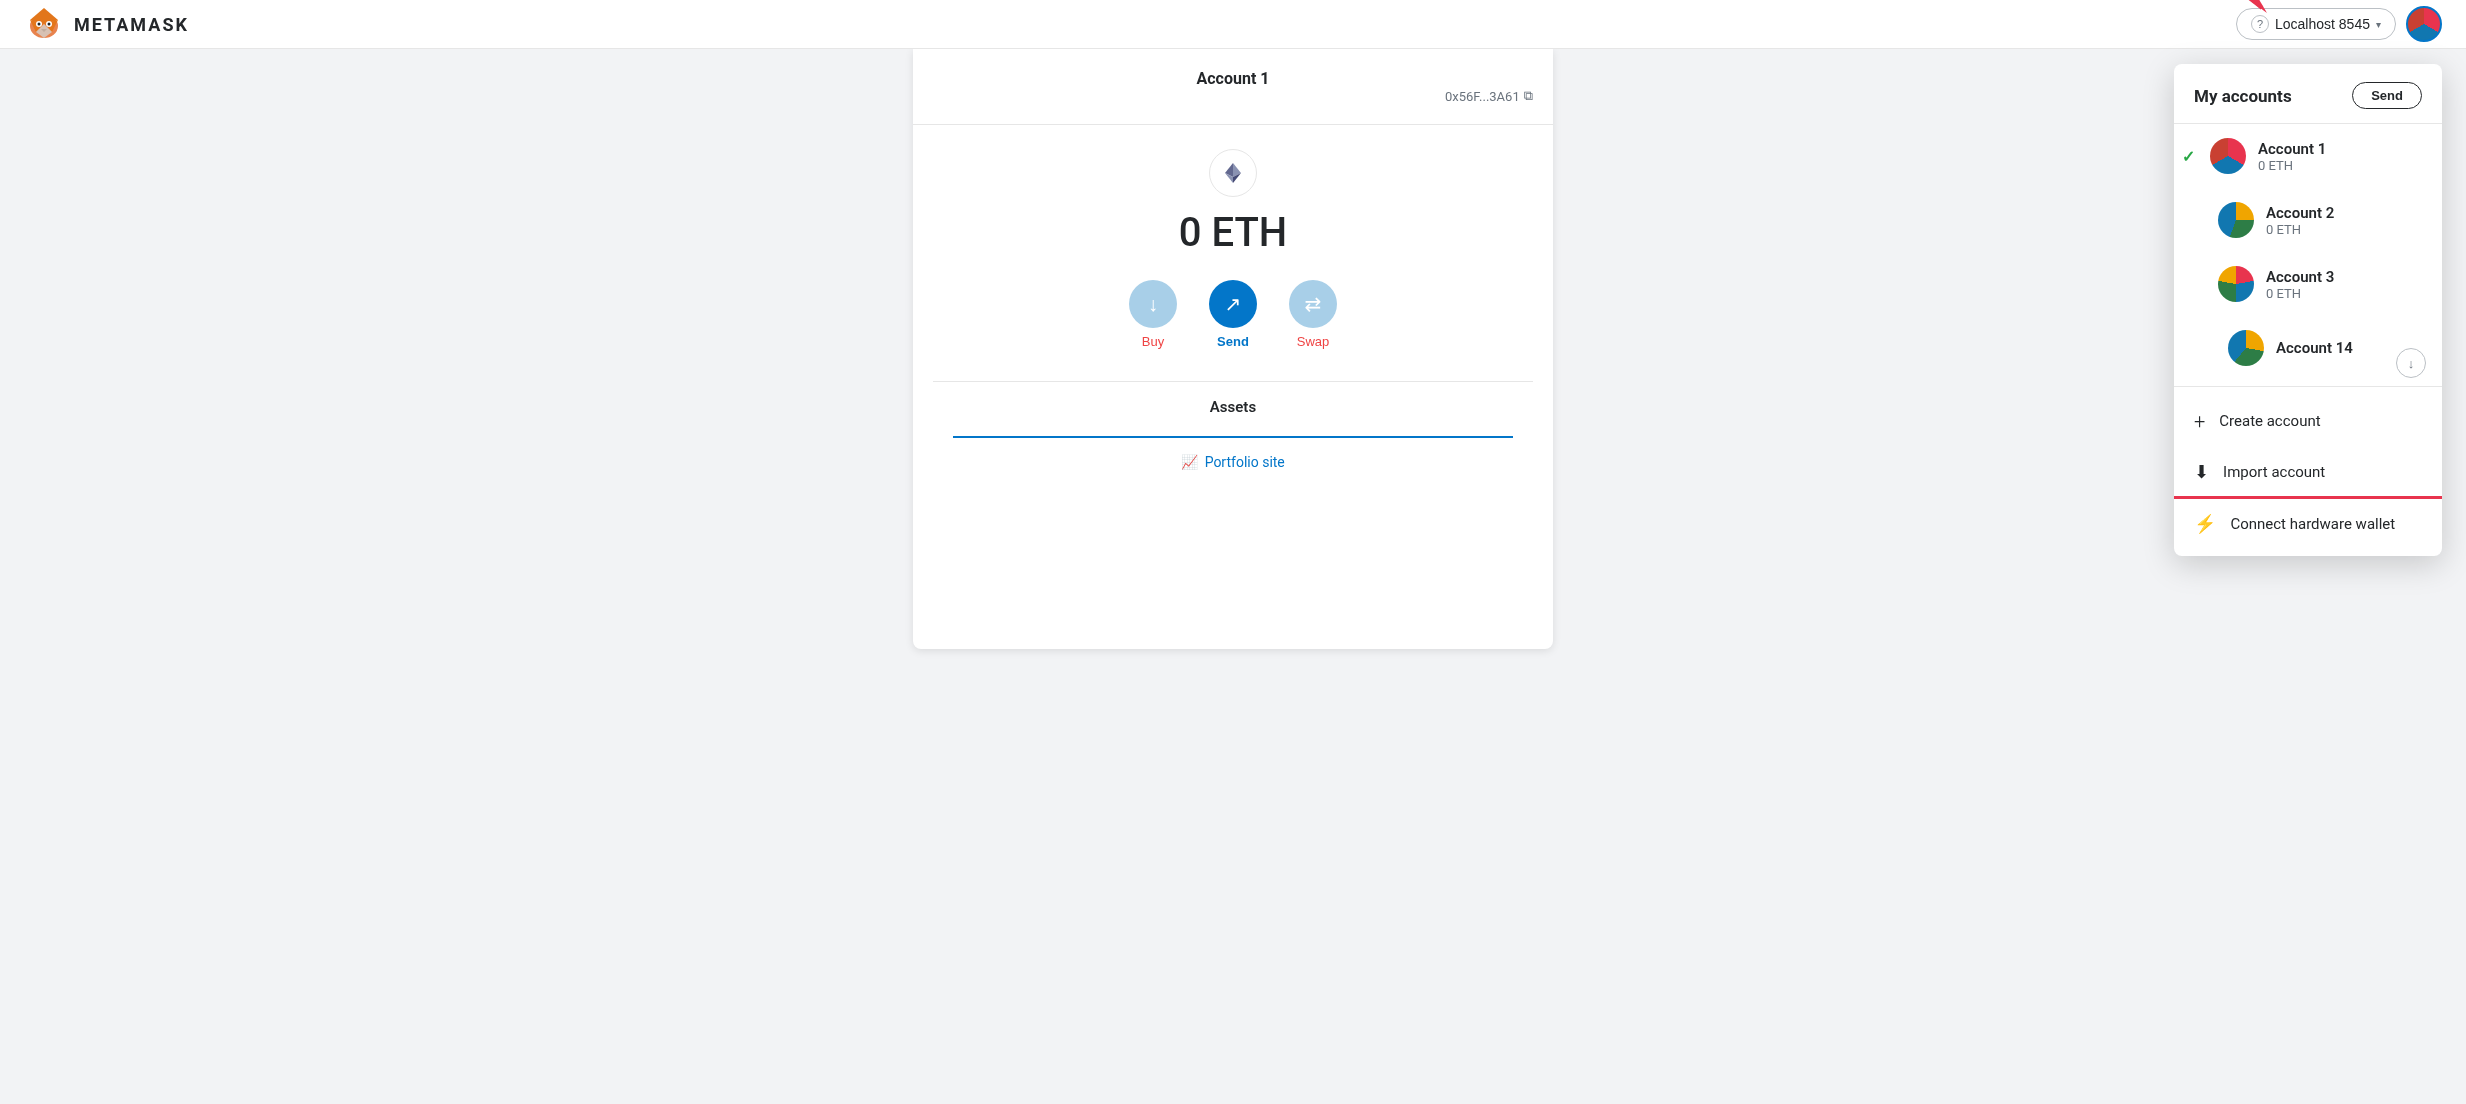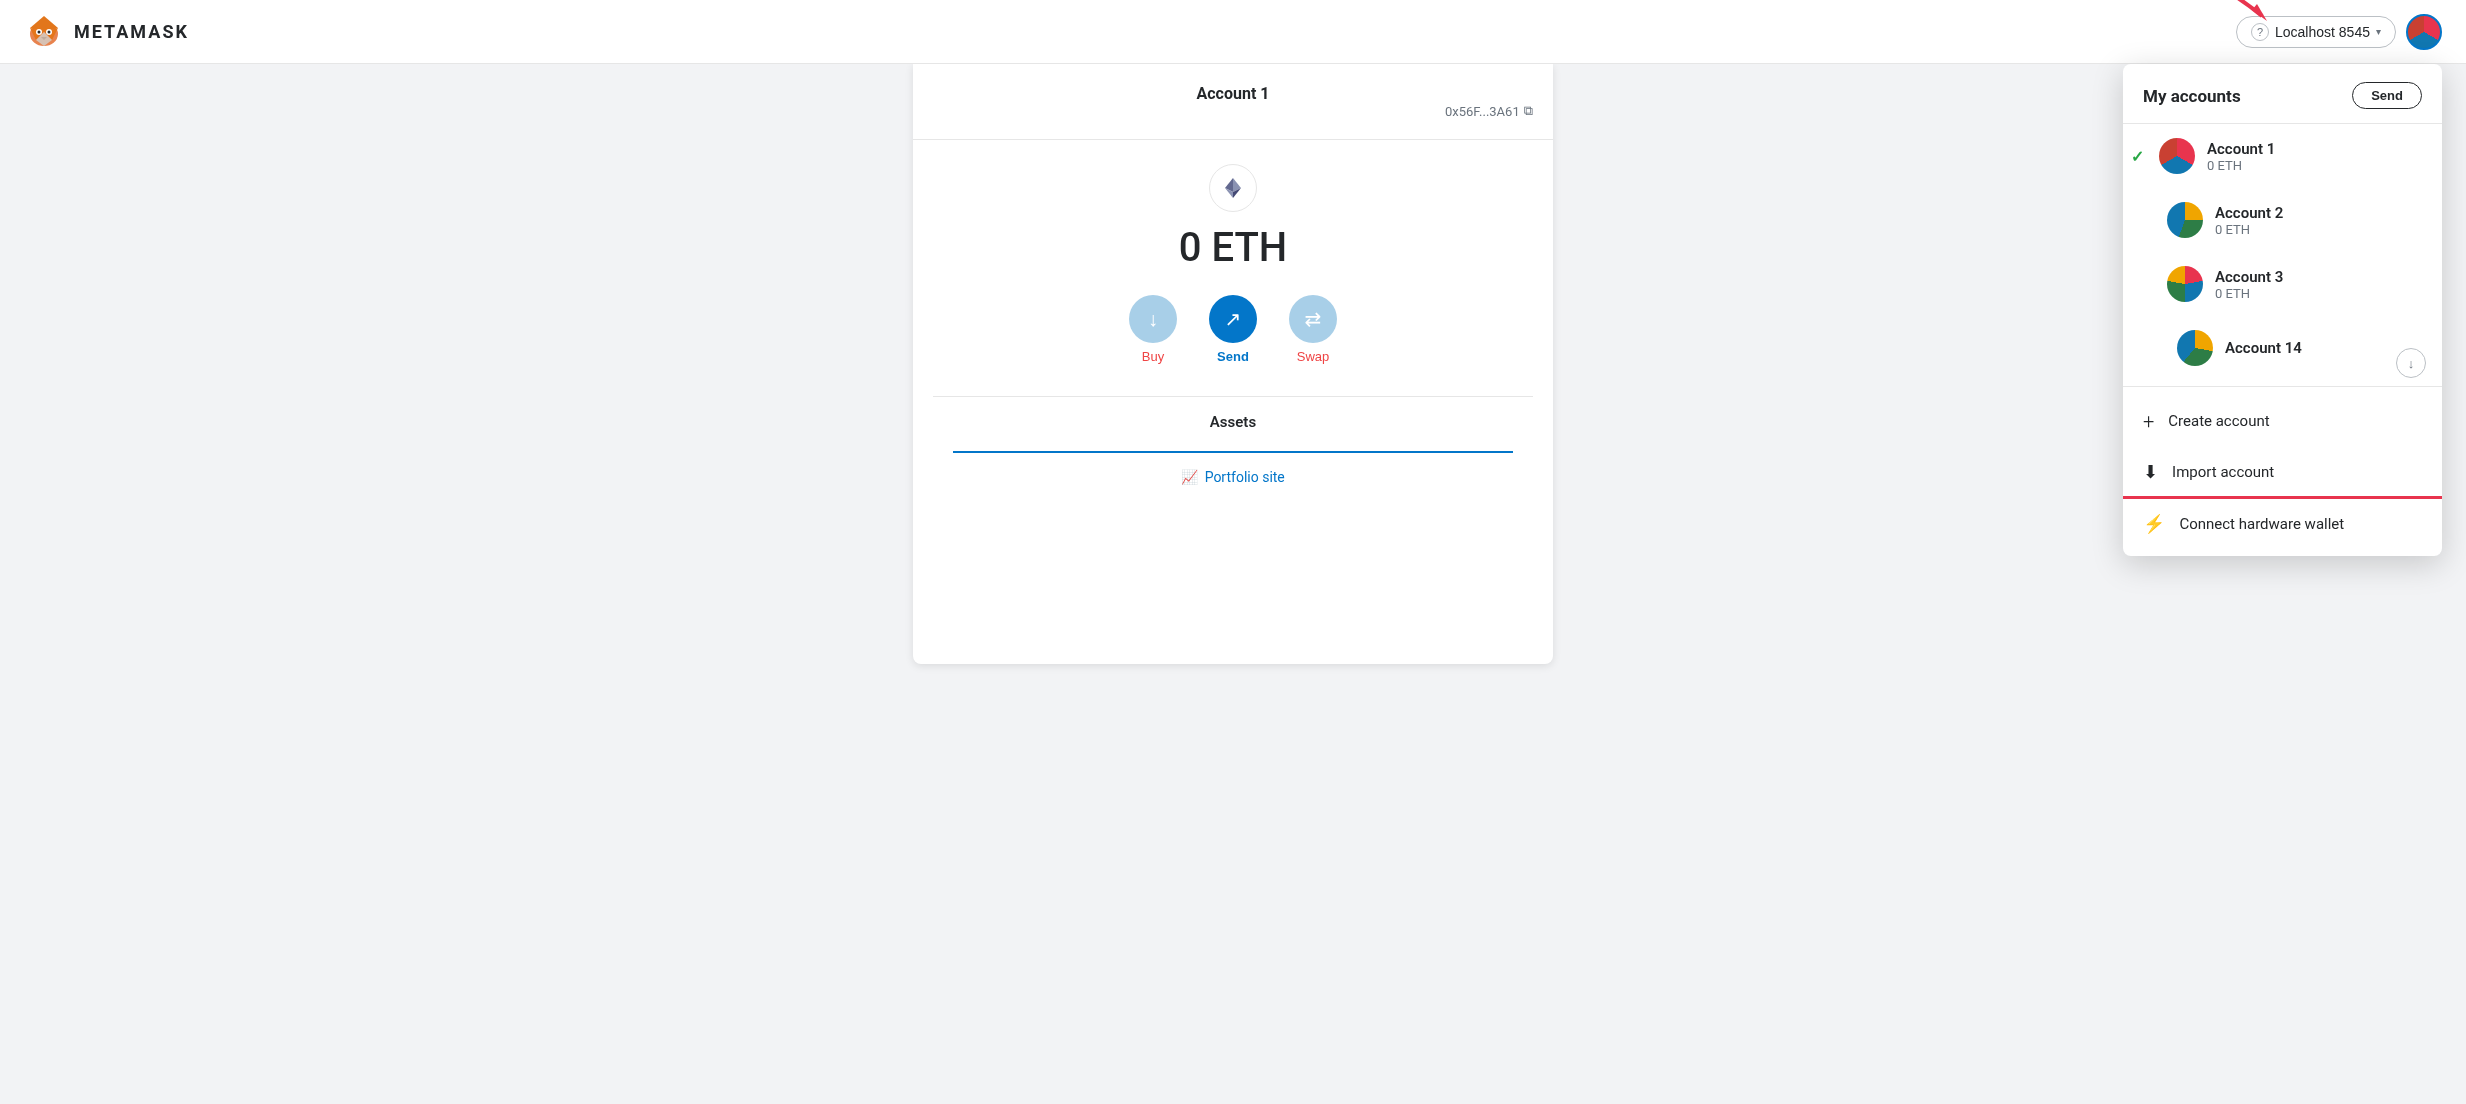--- a/index.html
+++ b/index.html
@@ -10,21 +10,21 @@
       position: relative;
     }
 
     
     .header {
       background: white;
       display: flex;
       align-items: center;
       justify-content: space-between;
       padding: 0 24px;
-      height: 64px;
+      height: 49px;
       border-bottom: 1px solid #e6e6e6;
       position: relative;
       z-index: 10;
     }
     .logo-area {
       display: flex;
       align-items: center;
       gap: 10px;
     }
     .logo-fox {
@@ -202,21 +202,21 @@
       font-size: 14px;
       text-align: center;
       padding: 40px 0;
     }
 
     
     .dropdown-overlay {
       position: fixed;
       top: 64px;
       right: 24px;
-      width: 319px;
+      width: 268px;
       background: white;
       border-radius: 8px;
       box-shadow: 0 8px 32px rgba(0,0,0,0.18);
       z-index: 100;
       overflow: hidden;
     }
     .dropdown-header {
       display: flex;
       align-items: center;
       justify-content: space-between;

